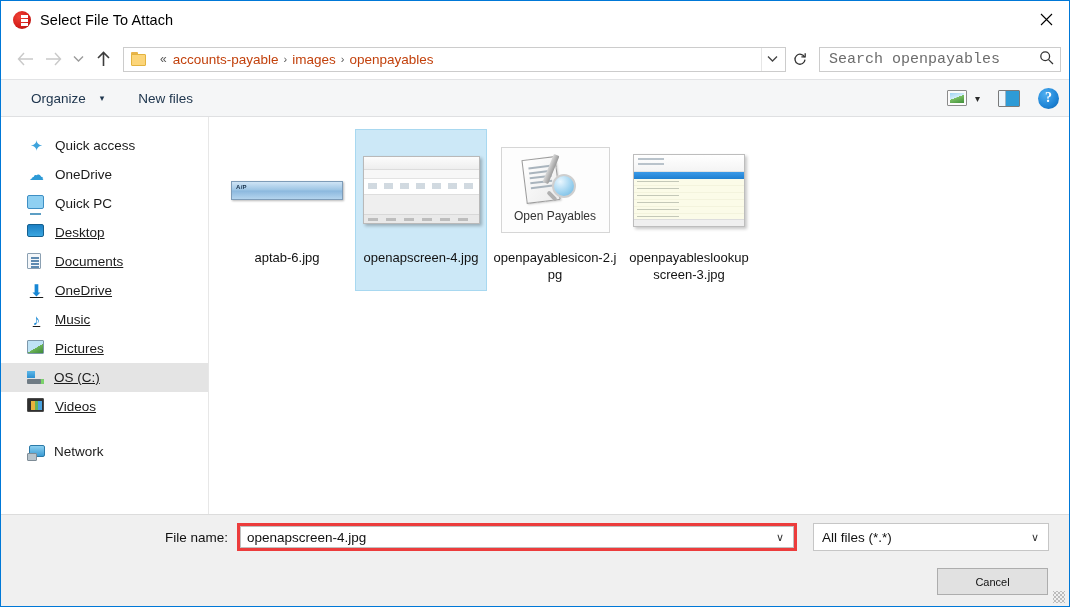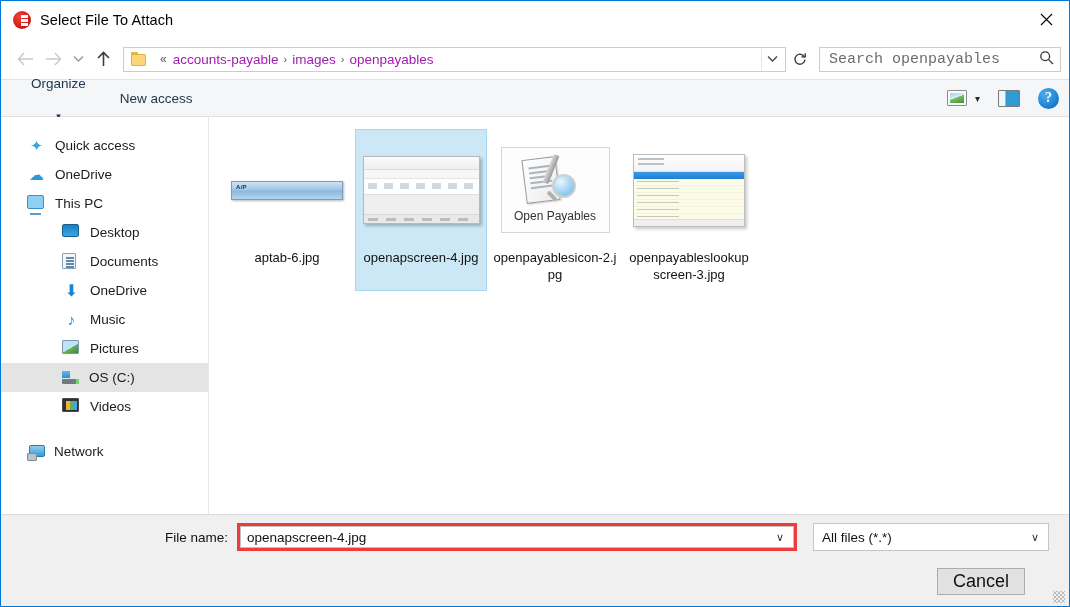--- a/index.html
+++ b/index.html
@@ -78,21 +78,21 @@
   }
   #bc-folder .tab {
     position: absolute; left: 0; top: 0; width: 7px; height: 3px;
     background: #e8b44a; border-radius: 1px 1px 0 0;
   }
   #bc-folder .body {
     position: absolute; left: 0; top: 2px; width: 15px; height: 12px;
     background: #fcd579; border: 1px solid #e3b33f; border-radius: 1px;
   }
   .bc-sep { color: #555; font-size: 12px; padding: 0 6px; flex: none; }
-  .bc-crumb { font-size: 13.5px; color: #a21caf; white-space: nowrap; flex: none; }
+  .bc-crumb { font-size: 13.5px; color: #c2410c; white-space: nowrap; flex: none; }
   .bc-chevron { color:#555; font-size: 11px; padding: 0 5px; flex:none; }
   #bc-spacer { flex: 1 1 auto; }
   #bc-drop {
     width: 22px; height: 23px; flex: none;
     display:flex; align-items:center; justify-content:center;
     color:#444; border-left: 1px solid #e6e6e6;
   }
   #refresh-btn {
     width: 26px; height: 25px; flex: none; margin-left: 1px;
     display: flex; align-items: center; justify-content: center;
@@ -116,22 +116,22 @@
   #toolbar {
     height: 38px; min-height: 38px;
     background: #f5f6f7;
     border-top: 1px solid #e2e3e5;
     border-bottom: 1px solid #dfe0e2;
     display: flex; align-items: center;
     padding: 0 10px 0 22px;
   }
   .tb-item {
     font-size: 13.5px; color: #20374f;
-    display: flex; align-items: center; gap: 20px;
-    padding: 4px 8px; white-space: nowrap; flex-direction: column;
+    display: flex; align-items: center; gap: 14px;
+    padding: 4px 8px; white-space: nowrap;
   }
   #toolbar-spacer { flex: 1 1 auto; }
   .tb-caret { font-size: 9px; color: #20374f; }
   #view-icon {
     width: 20px; height: 16px; position: relative; flex:none;
     border: 1px solid #8b8b8b; background: #fbfbfb; border-radius: 1px;
   }
   #view-icon::after {
     content:""; position:absolute; left:2px; top:2px; right:2px; bottom:2px;
     background: linear-gradient(160deg,#9fd4f3 0%,#d6eefb 45%,#7bbf63 46%,#3f8f3a 100%);
@@ -158,21 +158,21 @@
   #sidebar {
     width: 208px; flex: none; background: #ffffff;
     border-right: 1px solid #e7e7e7;
     padding-top: 14px; overflow: hidden;
   }
   .side-item {
     height: 29px; display: flex; align-items: center;
     padding-left: 26px; font-size: 13.5px; color: #1b1b1b;
     white-space: nowrap;
   }
-  .side-item.indent { padding-left: 61px; }
+  .side-item.indent { padding-left: 26px; text-decoration: underline; }
   .side-item.selected { background: #e4e4e4; }
   .side-ico {
     width: 19px; height: 17px; flex: none; margin-right: 9px;
     position: relative;
   }
   .side-label { line-height: 1; }
 
   
   .ico-star { color:#3ea3dc; font-size: 15px; line-height: 17px; text-align:center; }
   .ico-cloud { color:#2d9ad6; font-size: 15px; line-height: 17px; text-align:center; }
@@ -336,24 +336,24 @@
   }
   #open-btn {
     position:absolute; inset:0;
     border: 1px solid #9a9a9a; background: #e1e1e1;
     display:flex; align-items:center; justify-content:center;
     font-size: 13.5px; color:#111;
     box-shadow: inset 0 0 0 1px #f4f4f4;
   }
   #cancel-btn {
     position:absolute; left: 936px; top: 53px;
-    width: 88px; height: 27px;
+    width: 111px; height: 27px;
     border: 1px solid #adadad; background: #e1e1e1;
     display:flex; align-items:center; justify-content:center;
-    font-size: 18px; color:#111;
+    font-size: 11px; color:#111;
   }
   #grip {
     position:absolute; right: 4px; bottom: 3px; width: 12px; height: 12px;
     background-image:
       radial-gradient(#b4b4b4 40%, transparent 41%),
       radial-gradient(#b4b4b4 40%, transparent 41%);
     background-size: 4px 4px, 4px 4px;
     background-position: 0 0, 2px 2px;
     opacity:.85;
   }
@@ -431,21 +431,21 @@
       </span>
     </div>
   </div>
 
   <div id="toolbar">
     <div class="tb-item">
       <span>Organize</span>
       <span class="tb-caret">▾</span>
     </div>
     <div class="tb-item" style="margin-left:18px">
-      <span>New access</span>
+      <span>New files</span>
     </div>
     <div id="toolbar-spacer"></div>
     <div id="view-icon"></div>
     <span id="view-caret">▾</span>
     <div id="pane-icon">
         <div class="p1"></div>
         <div class="p2"></div>
       </div>
     <div id="help-btn">?</div>
   </div>
@@ -458,21 +458,21 @@
         <span class="side-label">Quick access</span>
       </div>
       <div class="side-item">
         <span class="side-ico ico-cloud">☁</span>
         <span class="side-label">OneDrive</span>
       </div>
       <div class="side-item">
         <span class="side-ico">
             <span class="ico-pc" style="display:block"></span>
           </span>
-        <span class="side-label">This PC</span>
+        <span class="side-label">Quick PC</span>
       </div>
       <div class="side-item indent">
         <span class="side-ico">
             <span class="ico-desktop" style="display:block"></span>
           </span>
         <span class="side-label">Desktop</span>
       </div>
       <div class="side-item indent">
         <span class="side-ico">
             <span class="ico-doc" style="display:block;position:relative"></span>

